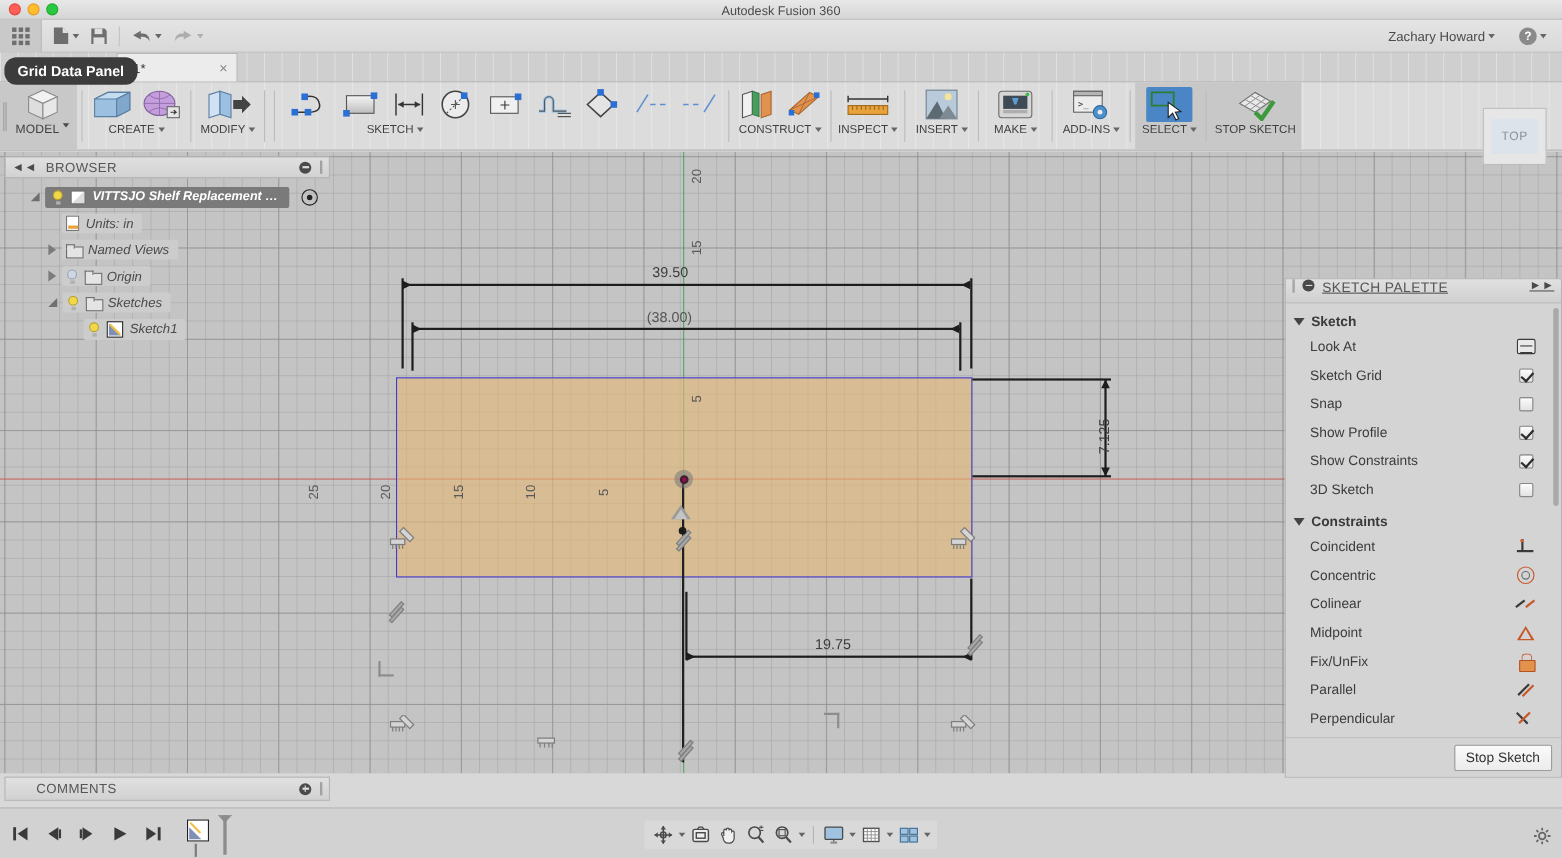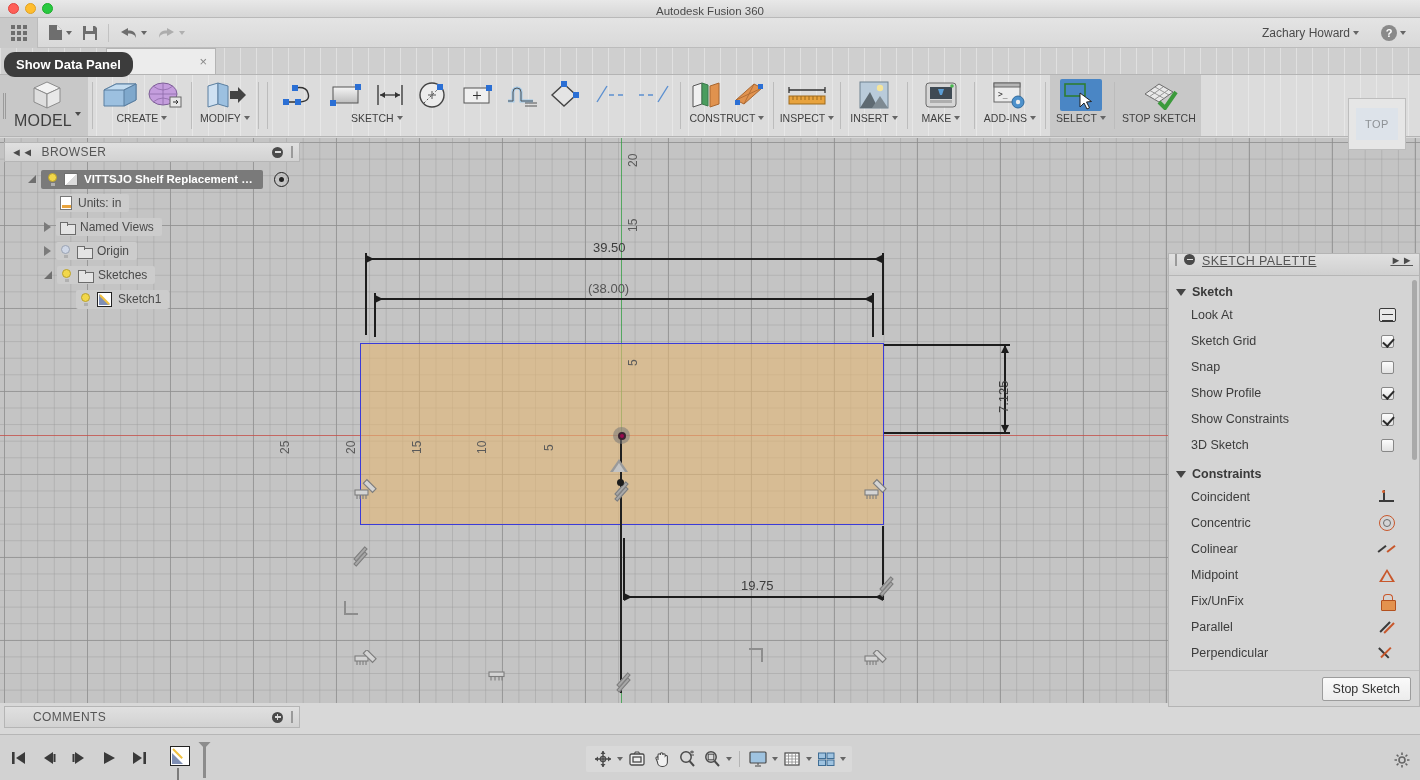--- a/index.html
+++ b/index.html
@@ -74,21 +74,21 @@
   }
   .rb-panel{ display:flex; align-items:stretch; background:#dcdcdc; }
   .rb-panel.active{ background:#c8c8c8; }
   .grip{ width:7px; display:flex; align-items:center; justify-content:center; }
   .grip i{ width:1px;height:26px;background:#9b9b9b;box-shadow:2px 0 0 #9b9b9b;display:block;}
   .rb-btn{
     min-width:56px; padding:3px 7px 0; display:flex; flex-direction:column;
     align-items:center; justify-content:flex-start; cursor:default;
   }
   .rb-icon{ height:34px; display:flex; align-items:center; justify-content:center; }
-  .rb-lbl{ font-size:16px; color:#3f3f3f; display:flex; align-items:flex-start; gap:3px; letter-spacing:.2px; white-space:nowrap;}
+  .rb-lbl{ font-size:11px; color:#3f3f3f; display:flex; align-items:flex-start; gap:3px; letter-spacing:.2px; white-space:nowrap;}
   .rb-lbl .caret{ border-top-color:#4a4a4a; }
   .grp-label{ font-size:10.5px; color:#3f3f3f; display:flex;align-items:center;gap:3px; }
   .rb-divider{ width:1px; background:#bcbcbc; margin:7px 4px; }
   .icons-row{ display:flex; align-items:flex-start; }
   .grp-wrap{ display:flex; flex-direction:column; align-items:center; padding-top:3px;}
   .sel-hl{ background:#4a86c5; border-radius:2px; }
 
   
   .viewcube{
     position:absolute; right:14px; top:98px; width:58px;height:52px;
@@ -159,21 +159,21 @@
   }
   .br-head{
     height:20px; background:linear-gradient(#e0e0e0,#d2d2d2); border:1px solid #b5b5b5;
     display:flex; align-items:center; padding:0 6px; gap:8px; color:#555; letter-spacing:.4px;
   }
   .br-head .collapse{ color:#4a4a4a; font-size:11px; }
   .br-head .spacer{ flex:1; }
   .minus-circ{ width:11px;height:11px;border-radius:50%;background:#4a4a4a;display:flex;align-items:center;justify-content:center;}
   .minus-circ i{ width:6px;height:1.6px;background:#ddd;display:block; }
   .grip2{ width:2px;height:12px;border-left:1px solid #9a9a9a;border-right:1px solid #9a9a9a; }
-  .br-body{ padding:5px 0 0 0; }
+  .br-body{ padding:5px 0 0 0;font-style:italic; }
   .br-row{ display:flex; align-items:center; height:24px; gap:5px; }
   .tri{ width:0;height:0;margin-left:2px; }
   .tri.closed{ border-top:5px solid transparent;border-bottom:5px solid transparent;border-left:7px solid #7b7b7b; }
   .tri.open{ width:0;height:0;border-left:8px solid transparent;border-bottom:8px solid #6f6f6f; }
   .bulb{ width:11px;height:13px; position:relative; }
   .bulb i{ position:absolute;left:1px;top:0;width:9px;height:9px;border-radius:50%;background:#f2d74a;border:1px solid #b9a12e; }
   .bulb b{ position:absolute;left:3.5px;bottom:0;width:4px;height:3px;background:#b0b0b0; }
   .bulb.off i{ background:#cfd7e6;border-color:#9aa3b3; }
   .folder{ width:14px;height:11px;position:relative; }
   .folder:before{ content:"";position:absolute;left:0;top:2px;width:14px;height:9px;border:1px solid #6c6c6c;background:#e4e4e4;}
@@ -330,21 +330,21 @@
     </div>
   </div>
 </div>
 
 <div class="tabstrip">
   <div class="tab">
     <span>1*</span>
     <span class="x">×</span>
   </div>
 </div>
-<div class="tooltip">Show Data Panel</div>
+<div class="tooltip">Grid Data Panel</div>
 
 <div class="ribbon">
 
   <div class="rb-panel active">
     <div class="grip">
         <i></i>
       </div>
     <div class="rb-btn">
       <div class="rb-icon">
         <svg width="46" height="32" viewBox="0 0 46 32">

